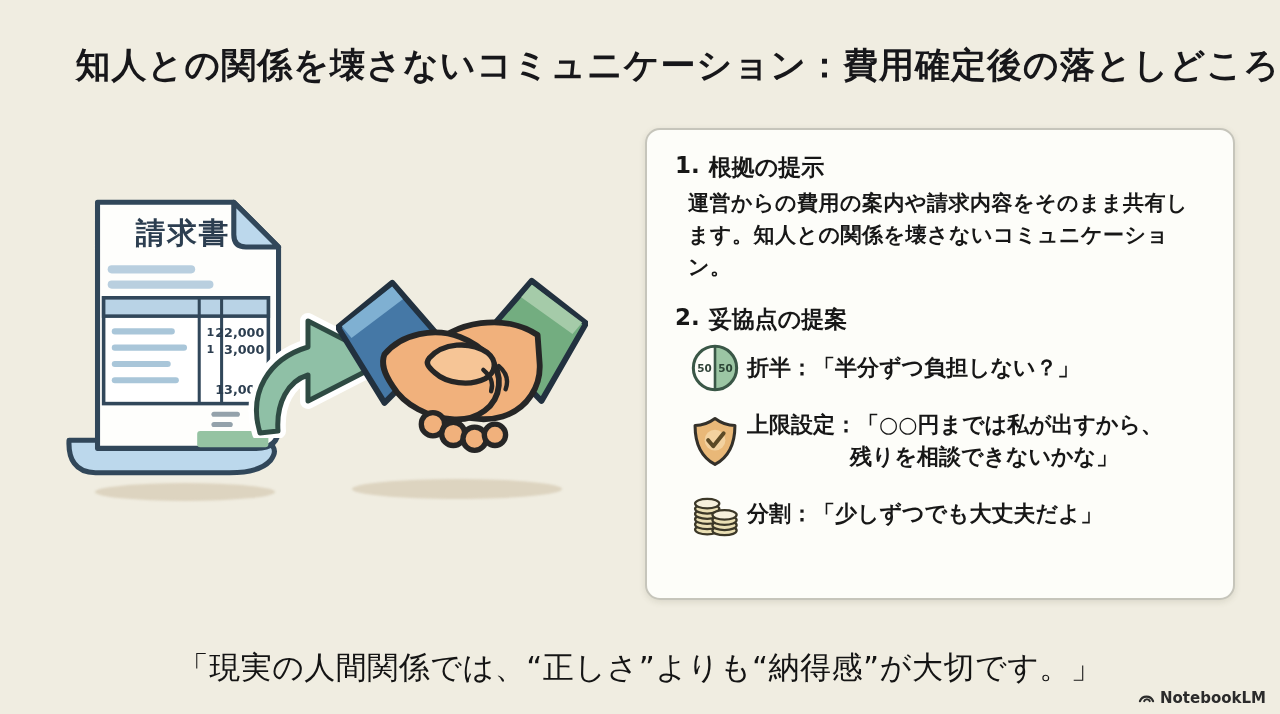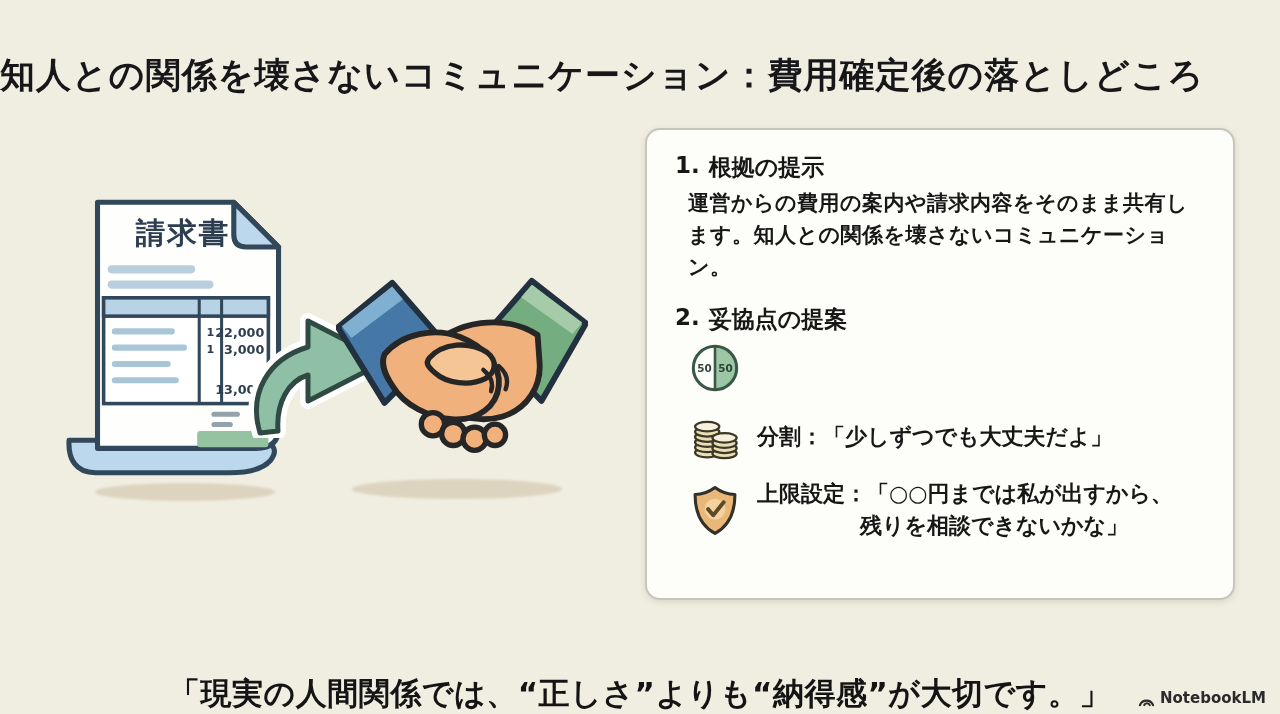--- a/index.html
+++ b/index.html
@@ -3,22 +3,22 @@
 <meta charset="utf-8">
 <style>
   * { margin:0; padding:0; box-sizing:border-box; }
   html,body { width:1280px; height:714px; }
   body { font-family:"DejaVu Sans","Liberation Sans",sans-serif; }
   .stage {
     position:relative; width:1280px; height:714px;
     background:#f0ede1; overflow:hidden;
   }
   .title {
-    position:absolute; top:52px; left:0; width:100%;
-    text-align:left; font-size:35px; font-weight:800;
+    position:absolute; top:42px; left:0; width:100%;
+    text-align:right; font-size:35px; font-weight:800;
     color:#17171a; letter-spacing:1px;
   }
   
   .invoice-svg   { position:absolute; left:58px;  top:188px; }
   .arrow-svg     { position:absolute; left:246px; top:283px; }
   .handshake-svg { position:absolute; left:336px; top:276px; }
   .shadow {
     position:absolute; background:#ddd4c0; border-radius:50%;
     filter:blur(1px);
   }
@@ -30,33 +30,33 @@
     background:#fdfdf9; border:2px solid #c6c5bb; border-radius:15px;
     box-shadow:0 2px 6px rgba(90,85,60,.15);
     padding:22px 26px 18px 28px; color:#171717;
   }
   .sec-head { display:flex; gap:9px; font-size:23px; font-weight:800; margin-bottom:5px; }
   .sec-body {
     font-size:21px; font-weight:700; line-height:1.52;
     padding-left:13px; margin-bottom:20px; letter-spacing:.5px;
   }
   .bullets { margin-top:4px; padding-left:14px; }
-  .bullet { display:flex; align-items:center; gap:16px; margin-bottom:13px; }
+  .bullet { display:flex; align-items:center; gap:6px; margin-bottom:13px; }
   .bullet .b-icon { flex:0 0 52px; height:56px; }
   .b-text { font-size:22px; font-weight:800; line-height:1.45; }
   .b-text .line2 { display:block; padding-left:103px; }
   
   .quote {
-    position:absolute; top:673px; left:0; width:100%;
-    text-align:center; font-size:31px; font-weight:700; color:#141414;
+    position:absolute; top:647px; left:0; width:100%;
+    text-align:center; font-size:31px; font-weight:400; color:#141414;
     letter-spacing:.5px;
   }
   .brand {
     position:absolute; right:14px; bottom:7px;
-    display:flex; align-items:flex-end; gap:5px;
+    display:flex; align-items:flex-start; gap:5px;
     font-size:15px; font-weight:700; color:#2b2b2b;
   }
 </style>
 </head>
 <body>
 
 <div class="stage">
 
   <h1 class="title">知人との関係を壊さないコミュニケーション：費用確定後の落としどころ</h1>
 
@@ -139,20 +139,35 @@
     <div class="bullets">
 
       <div class="bullet">
         <svg class="b-icon" viewBox="0 0 60 60">
           <path d="M30,5 A25,25 0 0 1 30,55 Z" fill="#9cc6a4"></path>
           <circle cx="30" cy="30" r="25" fill="none" stroke="#3a5747" stroke-width="3.5"></circle>
           <line x1="30" y1="5" x2="30" y2="55" stroke="#3a5747" stroke-width="3"></line>
           <text x="18" y="35" text-anchor="middle" font-size="12" font-weight="800" fill="#32453a">50</text>
           <text x="42" y="35" text-anchor="middle" font-size="12" font-weight="800" fill="#2c4636">50</text>
         </svg>
+        <div class="b-text">
+          <span>折半：「半分ずつ負担しない？」</span>
+        </div>
+      </div>
+
+      <div class="bullet">
+        <svg class="b-icon" viewBox="0 0 60 60">
+          <path d="M30,4 C38,10 46,12 53,12 C53,34 45,49 30,57 C15,49 7,34 7,12 C14,12 22,10 30,4 Z" fill="#e9b878" stroke="#33302a" stroke-width="3.5" stroke-linejoin="round"></path>
+          <circle cx="30" cy="29" r="12" fill="#f3d2a0"></circle>
+          <path d="M22,29 L28,36 L40,21" fill="none" stroke="#5c4a26" stroke-width="4.5" stroke-linecap="round" stroke-linejoin="round"></path>
+        </svg>
+        <div class="b-text">
+          <span>上限設定：「○○円までは私が出すから、</span>
+          <span class="line2">残りを相談できないかな」</span>
+        </div>
       </div>
 
       <div class="bullet">
         <svg class="b-icon" viewBox="0 0 60 60">
           <g stroke="#3c3828" stroke-width="2.6" fill="#eadfb4">
             <ellipse cx="21" cy="48" rx="14" ry="5.5"></ellipse>
             <ellipse cx="21" cy="42" rx="14" ry="5.5"></ellipse>
             <ellipse cx="21" cy="36" rx="14" ry="5.5"></ellipse>
             <ellipse cx="21" cy="30" rx="14" ry="5.5"></ellipse>
             <ellipse cx="21" cy="24" rx="14" ry="5.5"></ellipse>
@@ -161,32 +176,20 @@
             <ellipse cx="41" cy="43" rx="14" ry="5.5"></ellipse>
             <ellipse cx="41" cy="37" rx="14" ry="5.5"></ellipse>
             <ellipse cx="41" cy="31" rx="14" ry="5.5" fill="#f6f0dc"></ellipse>
           </g>
         </svg>
         <div class="b-text">
           <span>分割：「少しずつでも大丈夫だよ」</span>
         </div>
       </div>
 
-      <div class="bullet">
-        <svg class="b-icon" viewBox="0 0 60 60">
-          <path d="M30,4 C38,10 46,12 53,12 C53,34 45,49 30,57 C15,49 7,34 7,12 C14,12 22,10 30,4 Z" fill="#e9b878" stroke="#33302a" stroke-width="3.5" stroke-linejoin="round"></path>
-          <circle cx="30" cy="29" r="12" fill="#f3d2a0"></circle>
-          <path d="M22,29 L28,36 L40,21" fill="none" stroke="#5c4a26" stroke-width="4.5" stroke-linecap="round" stroke-linejoin="round"></path>
-        </svg>
-        <div class="b-text">
-          <span>上限設定：「○○円までは私が出すから、</span>
-          <span class="line2">残りを相談できないかな」</span>
-        </div>
-      </div>
-
     </div>
   </section>
 
   <div class="quote">「現実の人間関係では、“正しさ”よりも“納得感”が大切です。」</div>
 
   <div class="brand">
     <svg width="17" height="14" viewBox="0 0 18 15">
       <path d="M2,13 A7.5,7.5 0 0 1 16,13" fill="none" stroke="#2b2b2b" stroke-width="2.4" stroke-linecap="round"></path>
       <path d="M6.5,13 A3.2,3.2 0 0 1 12.5,13" fill="none" stroke="#2b2b2b" stroke-width="2.2" stroke-linecap="round"></path>
     </svg>

